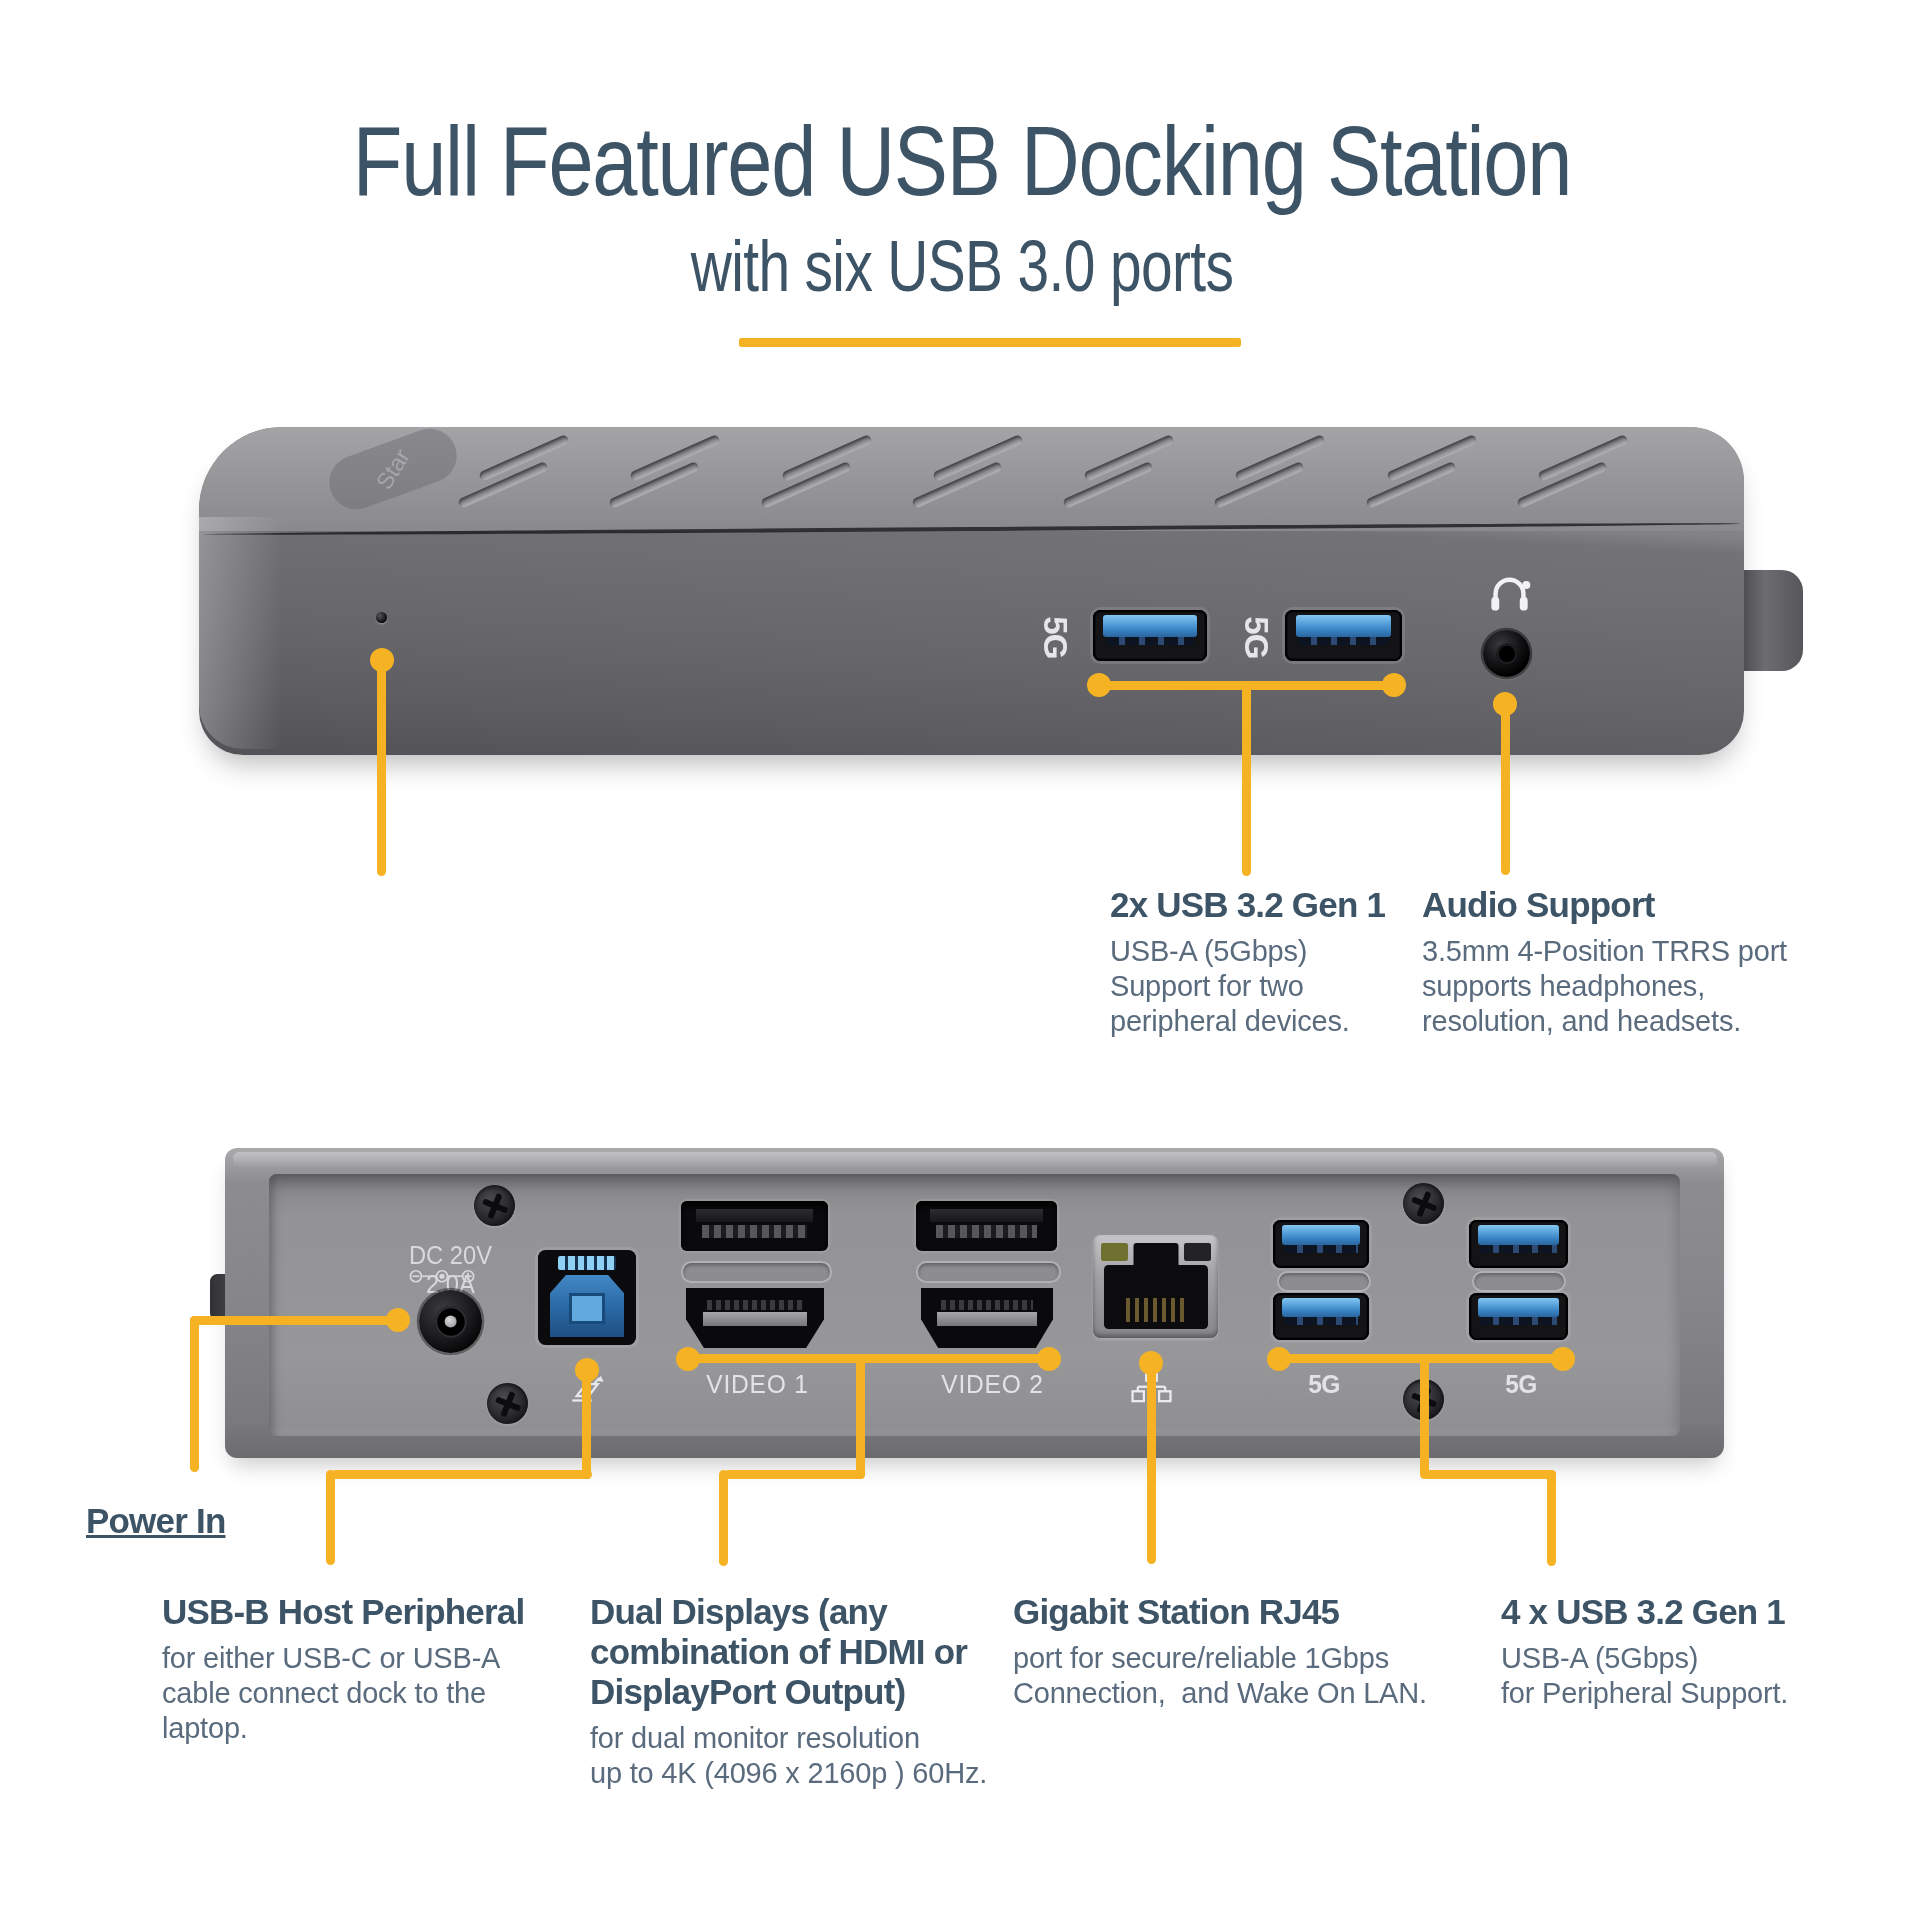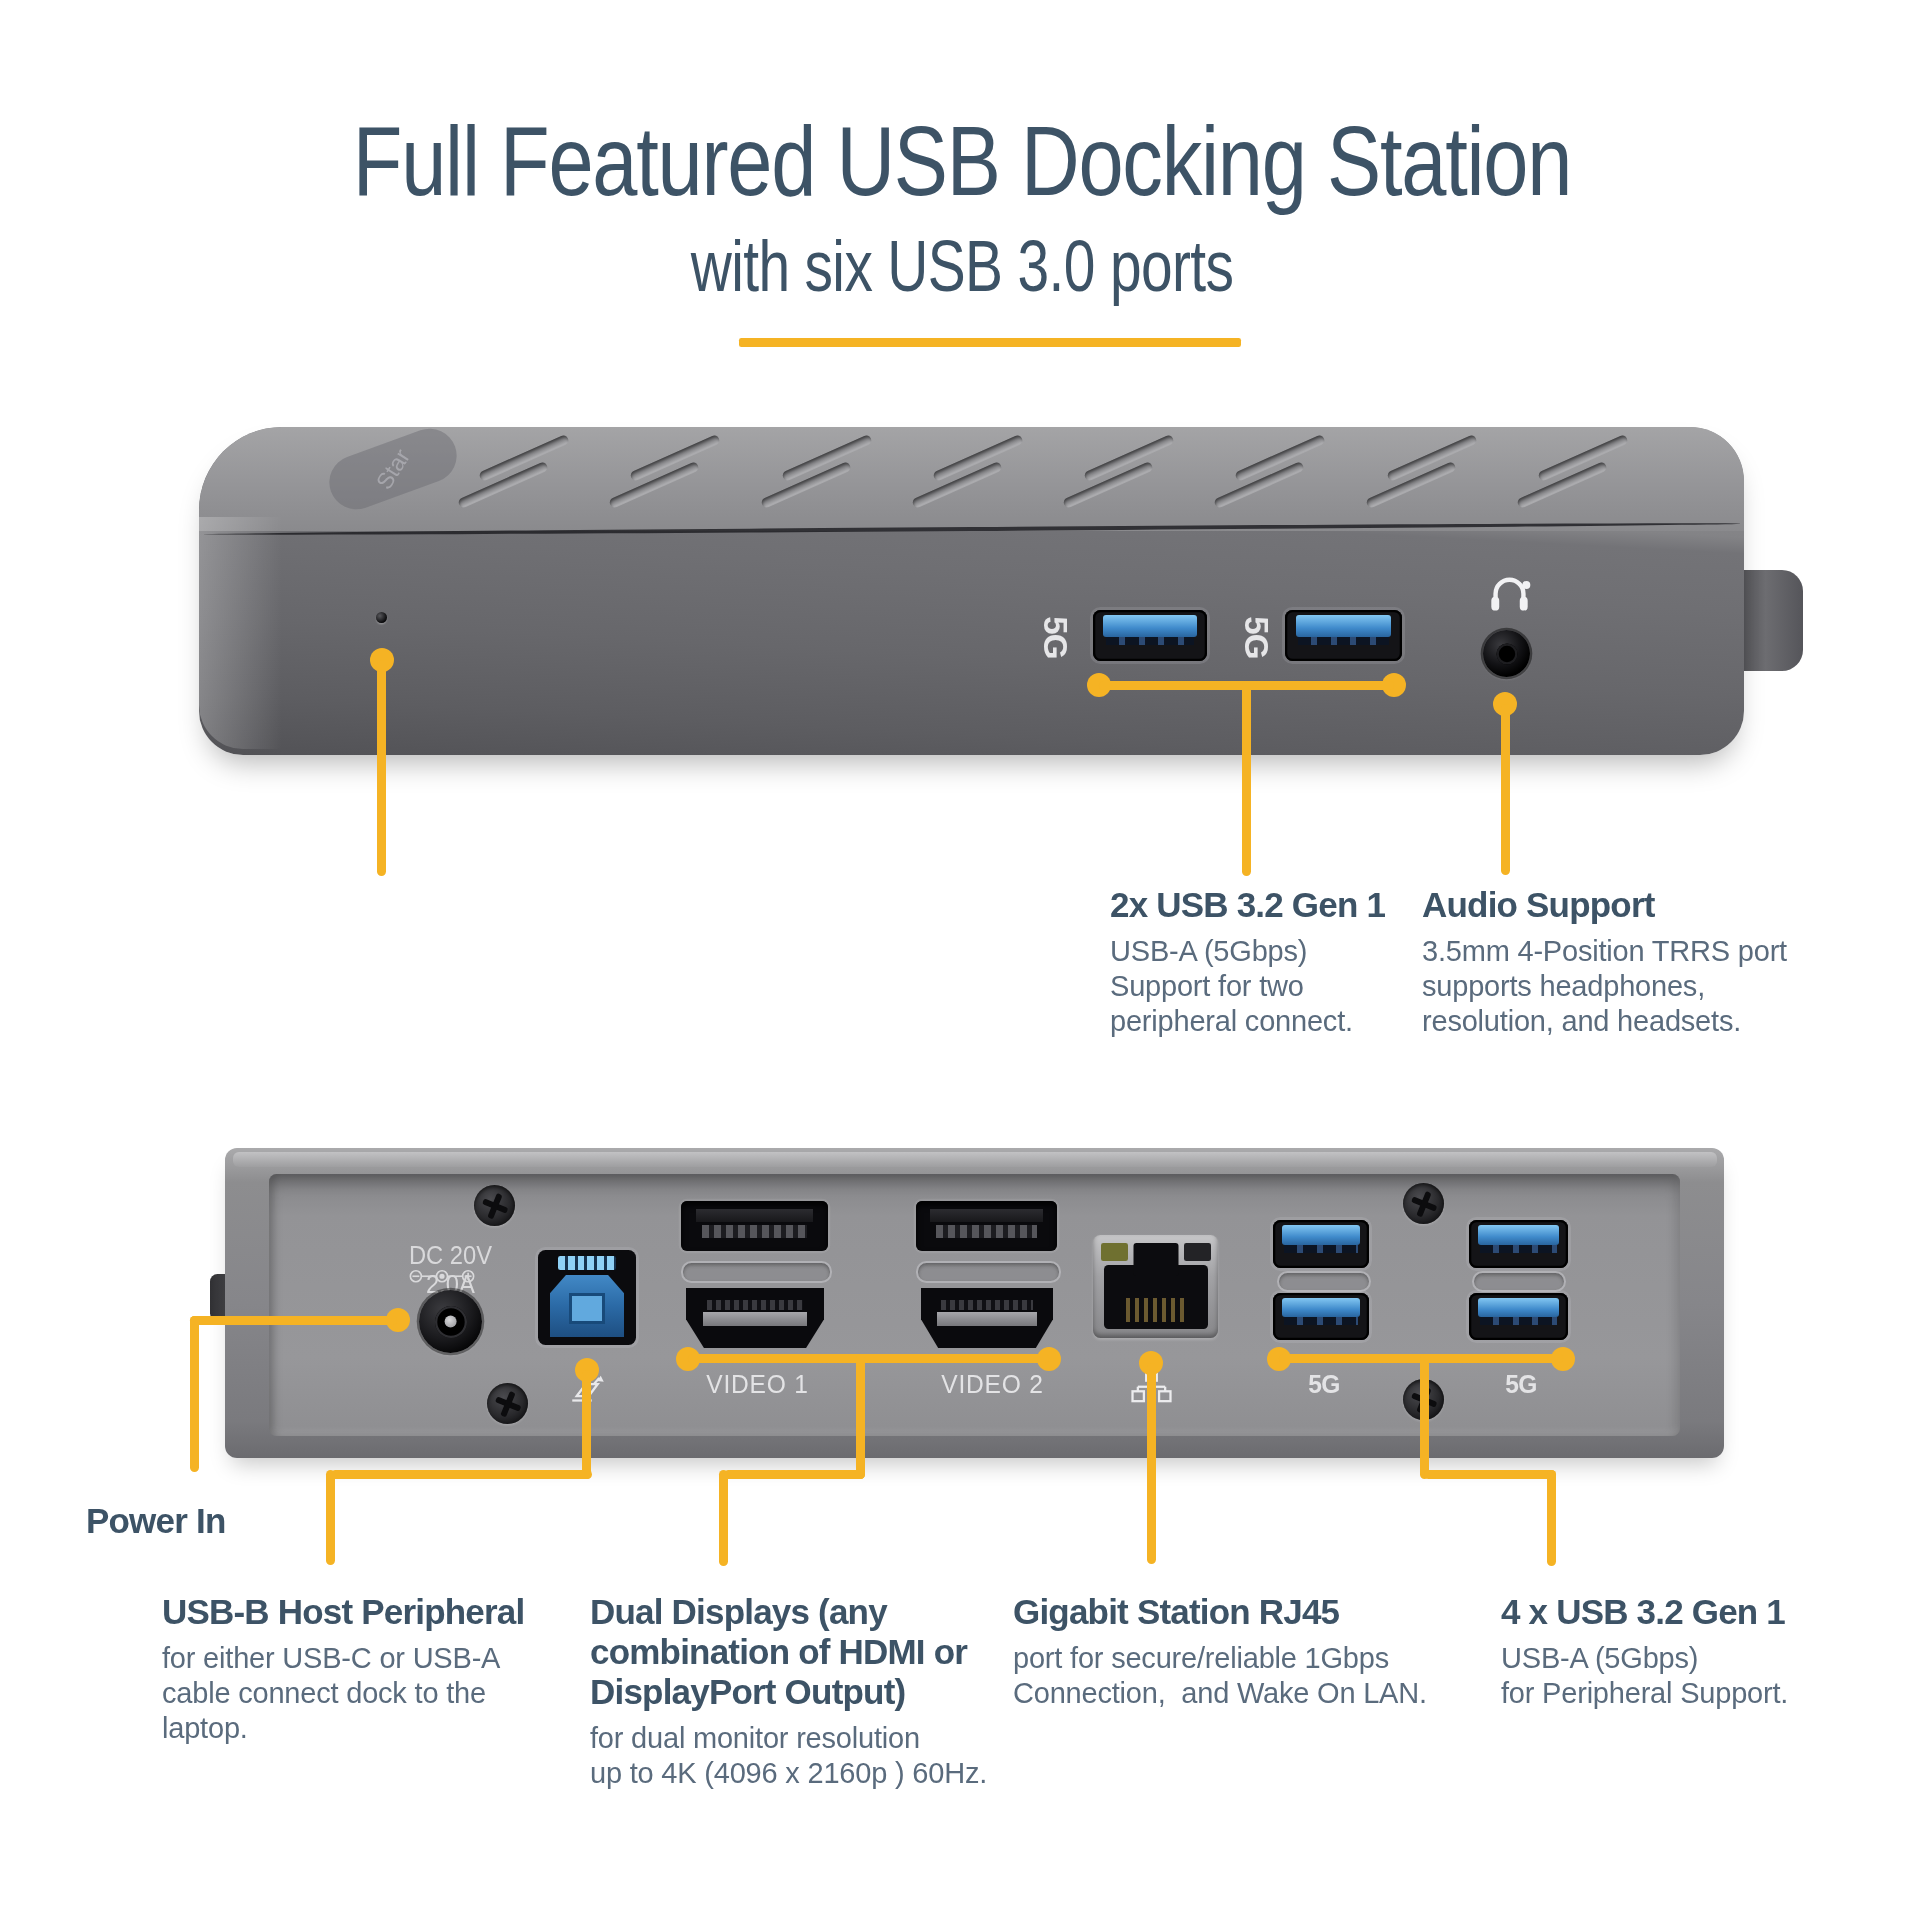--- a/index.html
+++ b/index.html
@@ -255,21 +255,21 @@
   <div class="co" style="left:1099px;top:681px;width:295px;height:9px;"></div>
   <div class="co" style="left:1242px;top:681px;width:9px;height:195px;"></div>
 
   <div class="dot" style="left:1493px;top:692px;"></div>
   <div class="co" style="left:1501px;top:704px;width:9px;height:171px;"></div>
 
   <div class="note" style="left:1110px;top:885px;">
     <h3>2x USB 3.2 Gen 1</h3>
     <p>USB-A (5Gbps)</p>
     <p>Support for two</p>
-    <p>peripheral connect.</p>
+    <p>peripheral devices.</p>
   </div>
   <div class="note" style="left:1422px;top:885px;">
     <h3>Audio Support</h3>
     <p>3.5mm 4-Position TRRS port</p>
     <p>supports headphones,</p>
     <p>resolution, and headsets.</p>
   </div>
 
   <div class="back-dock">
     <div class="bd-nub"></div>
@@ -381,21 +381,21 @@
   <div class="dot" style="left:1139px;top:1351px;"></div>
   <div class="co" style="left:1147px;top:1363px;width:9px;height:201px;"></div>
 
   <div class="dot" style="left:1267px;top:1347px;"></div>
   <div class="dot" style="left:1551px;top:1347px;"></div>
   <div class="co" style="left:1279px;top:1354px;width:284px;height:9px;"></div>
   <div class="co" style="left:1420px;top:1354px;width:9px;height:125px;"></div>
   <div class="co" style="left:1424px;top:1470px;width:132px;height:9px;"></div>
   <div class="co" style="left:1547px;top:1470px;width:9px;height:96px;"></div>
 
-  <div class="plabel" style="left:86px;top:1501px;">Power In</div>
+  <div class="plabel" style="left:86px;top:1501px;text-decoration:underline;">Power In</div>
 
   <div class="note" style="left:162px;top:1592px;">
     <h3>USB-B Host Peripheral</h3>
     <p>for either USB-C or USB-A</p>
     <p>cable connect dock to the</p>
     <p>laptop.</p>
   </div>
 
   <div class="note" style="left:590px;top:1592px;">
     <h3 style="margin:0;">Dual Displays (any</h3>

